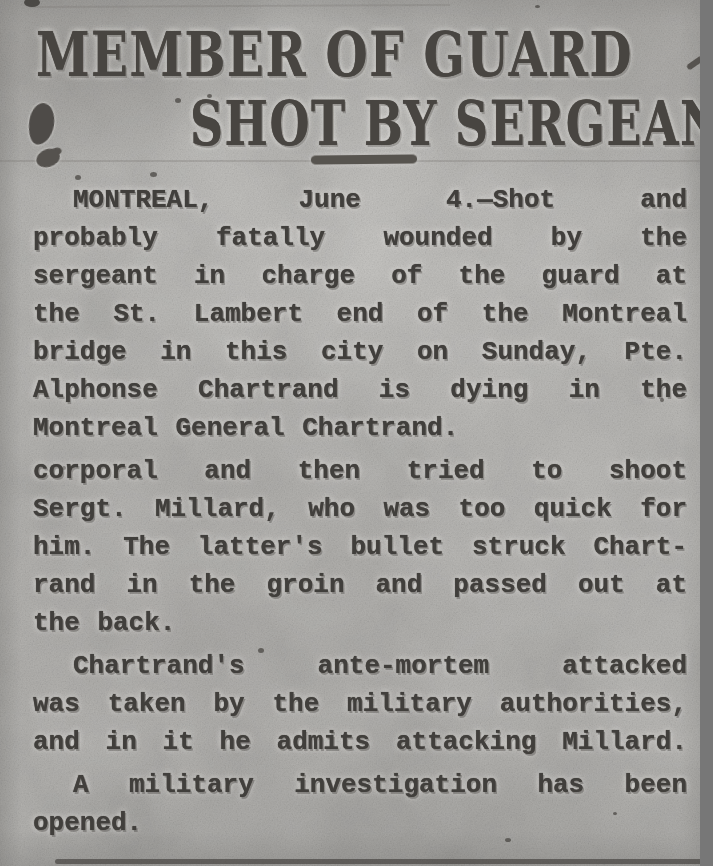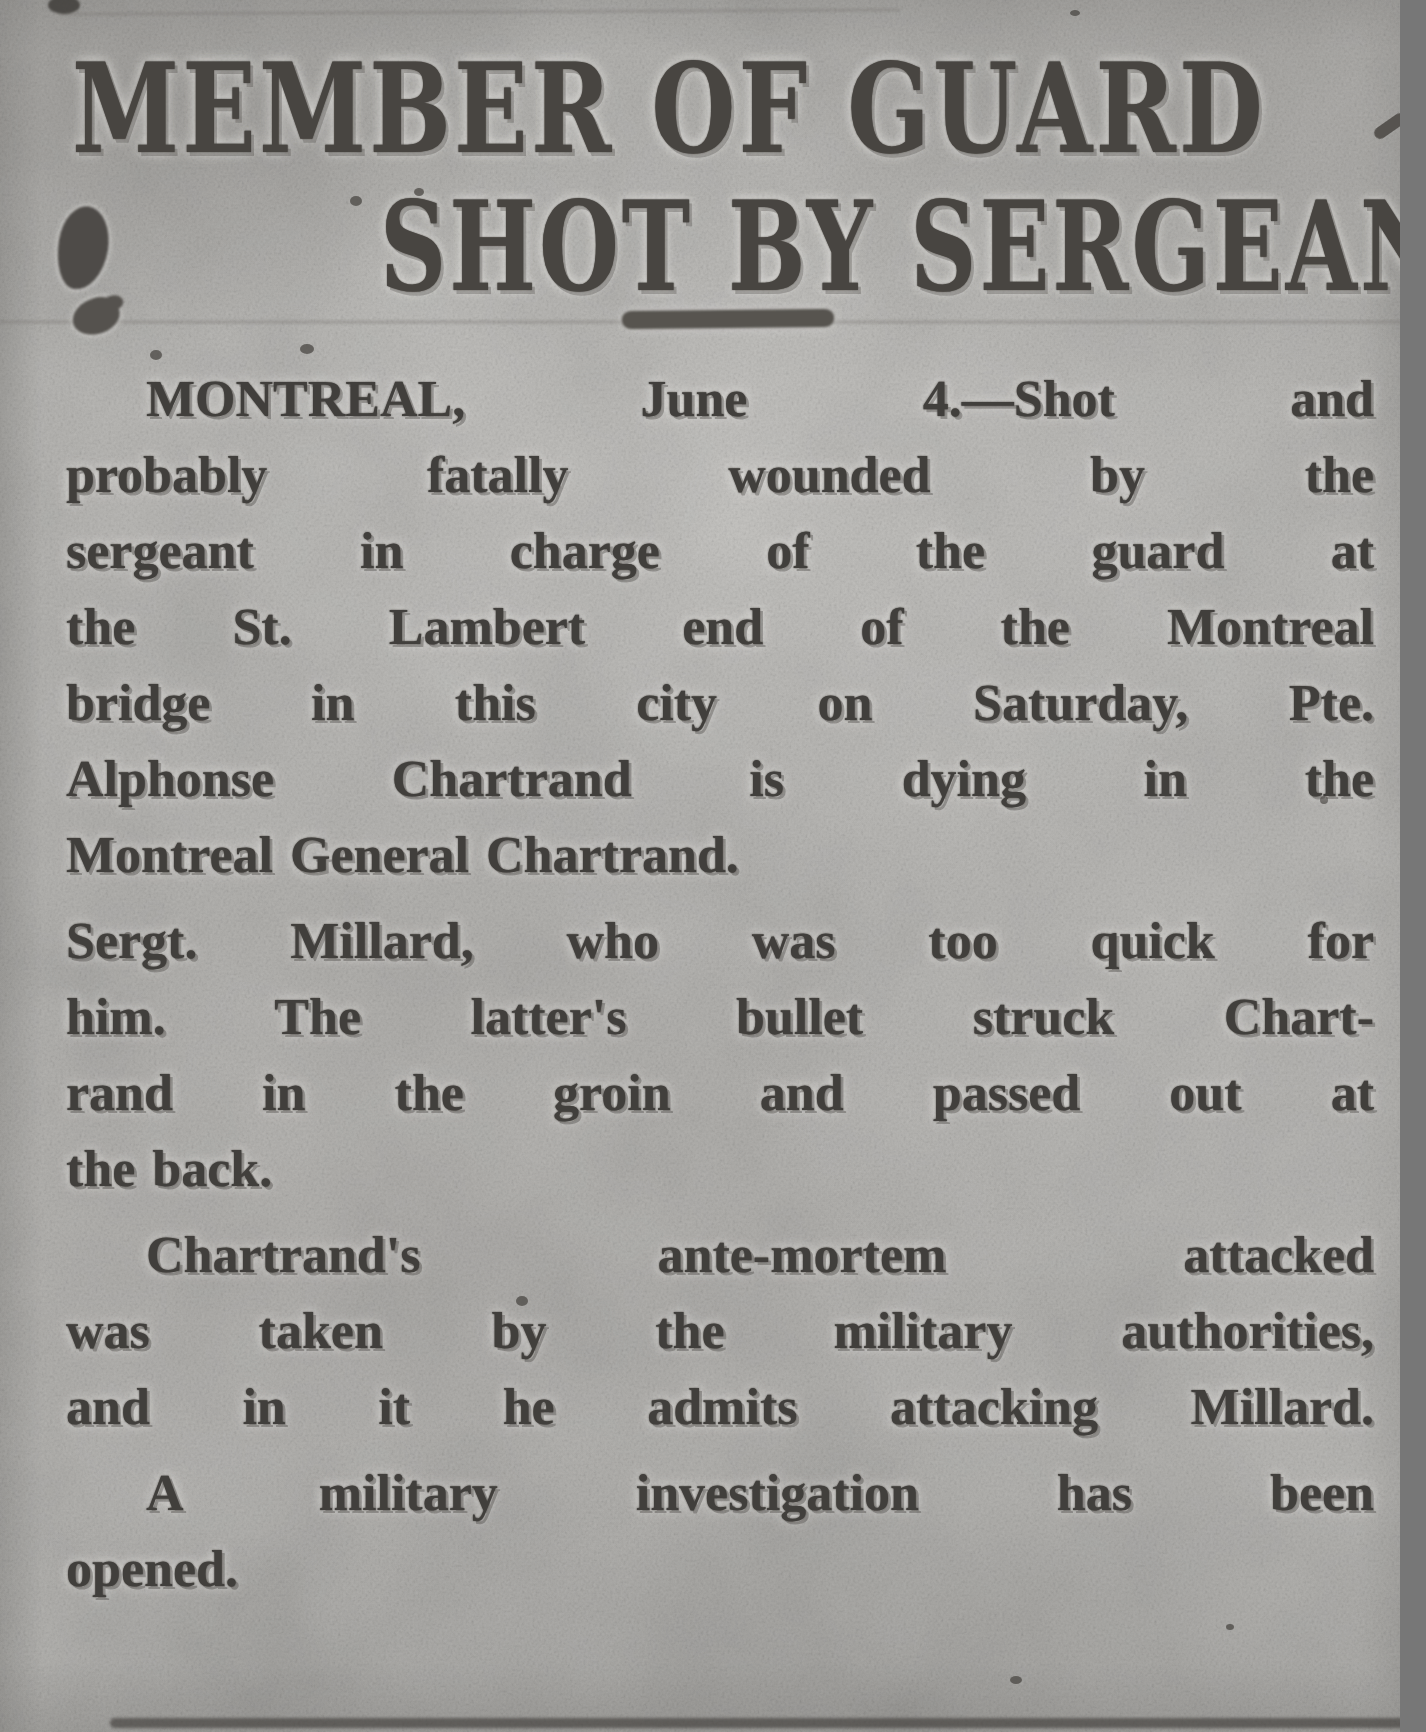--- a/index.html
+++ b/index.html
@@ -86,20 +86,21 @@
       0 0 6px rgba(240,239,236,0.80);
     filter: blur(0.25px) contrast(1.06);
   }
   .para { margin: 0; }
   .para + .para { margin-top: 5px; }
   .ln {
     display: block;
     text-align: justify;
     text-align-last: justify;
     word-spacing: 2px;
+    font-family: Liberation Mono, monospace;
   }
   .ln.first { text-indent: 40px; }
   .ln.last  { text-align-last: left; }
 
   
   .mark { position: absolute; background: #4e4b48; pointer-events: none; }
   .blob-large {
     left: 29px; top: 103px; width: 25px; height: 42px;
     border-radius: 48% 52% 56% 44% / 45% 48% 52% 55%;
     transform: rotate(9deg);
@@ -186,25 +187,26 @@
   <span class="speck" style="left:505px; top:838px; width:6px; height:4px;"></span>
   <span class="speck" style="left:613px; top:812px; width:4px; height:3px;"></span>
   <span class="speck" style="left:535px; top:5px;   width:5px; height:3px;"></span>
 
   <div class="body-copy">
     <div class="para">
       <div class="ln first">MONTREAL, June 4.—Shot and</div>
       <div class="ln">probably fatally wounded by the</div>
       <div class="ln">sergeant in charge of the guard at</div>
       <div class="ln">the St. Lambert end of the Montreal</div>
-      <div class="ln">bridge in this city on Saturday, Pte.</div>
+      <div class="ln">bridge in this city on Sunday, Pte.</div>
       <div class="ln">Alphonse Chartrand is dying in the</div>
       <div class="ln last">Montreal General Chartrand.</div>
     </div>
     <div class="para">
+      <div class="ln">corporal and then tried to shoot</div>
       <div class="ln">Sergt. Millard, who was too quick for</div>
       <div class="ln">him. The latter's bullet struck Chart-</div>
       <div class="ln">rand in the groin and passed out at</div>
       <div class="ln last">the back.</div>
     </div>
     <div class="para">
       <div class="ln first">Chartrand's ante-mortem attacked</div>
       <div class="ln">was taken by the military authorities,</div>
       <div class="ln">and in it he admits attacking Millard.</div>
     </div>

